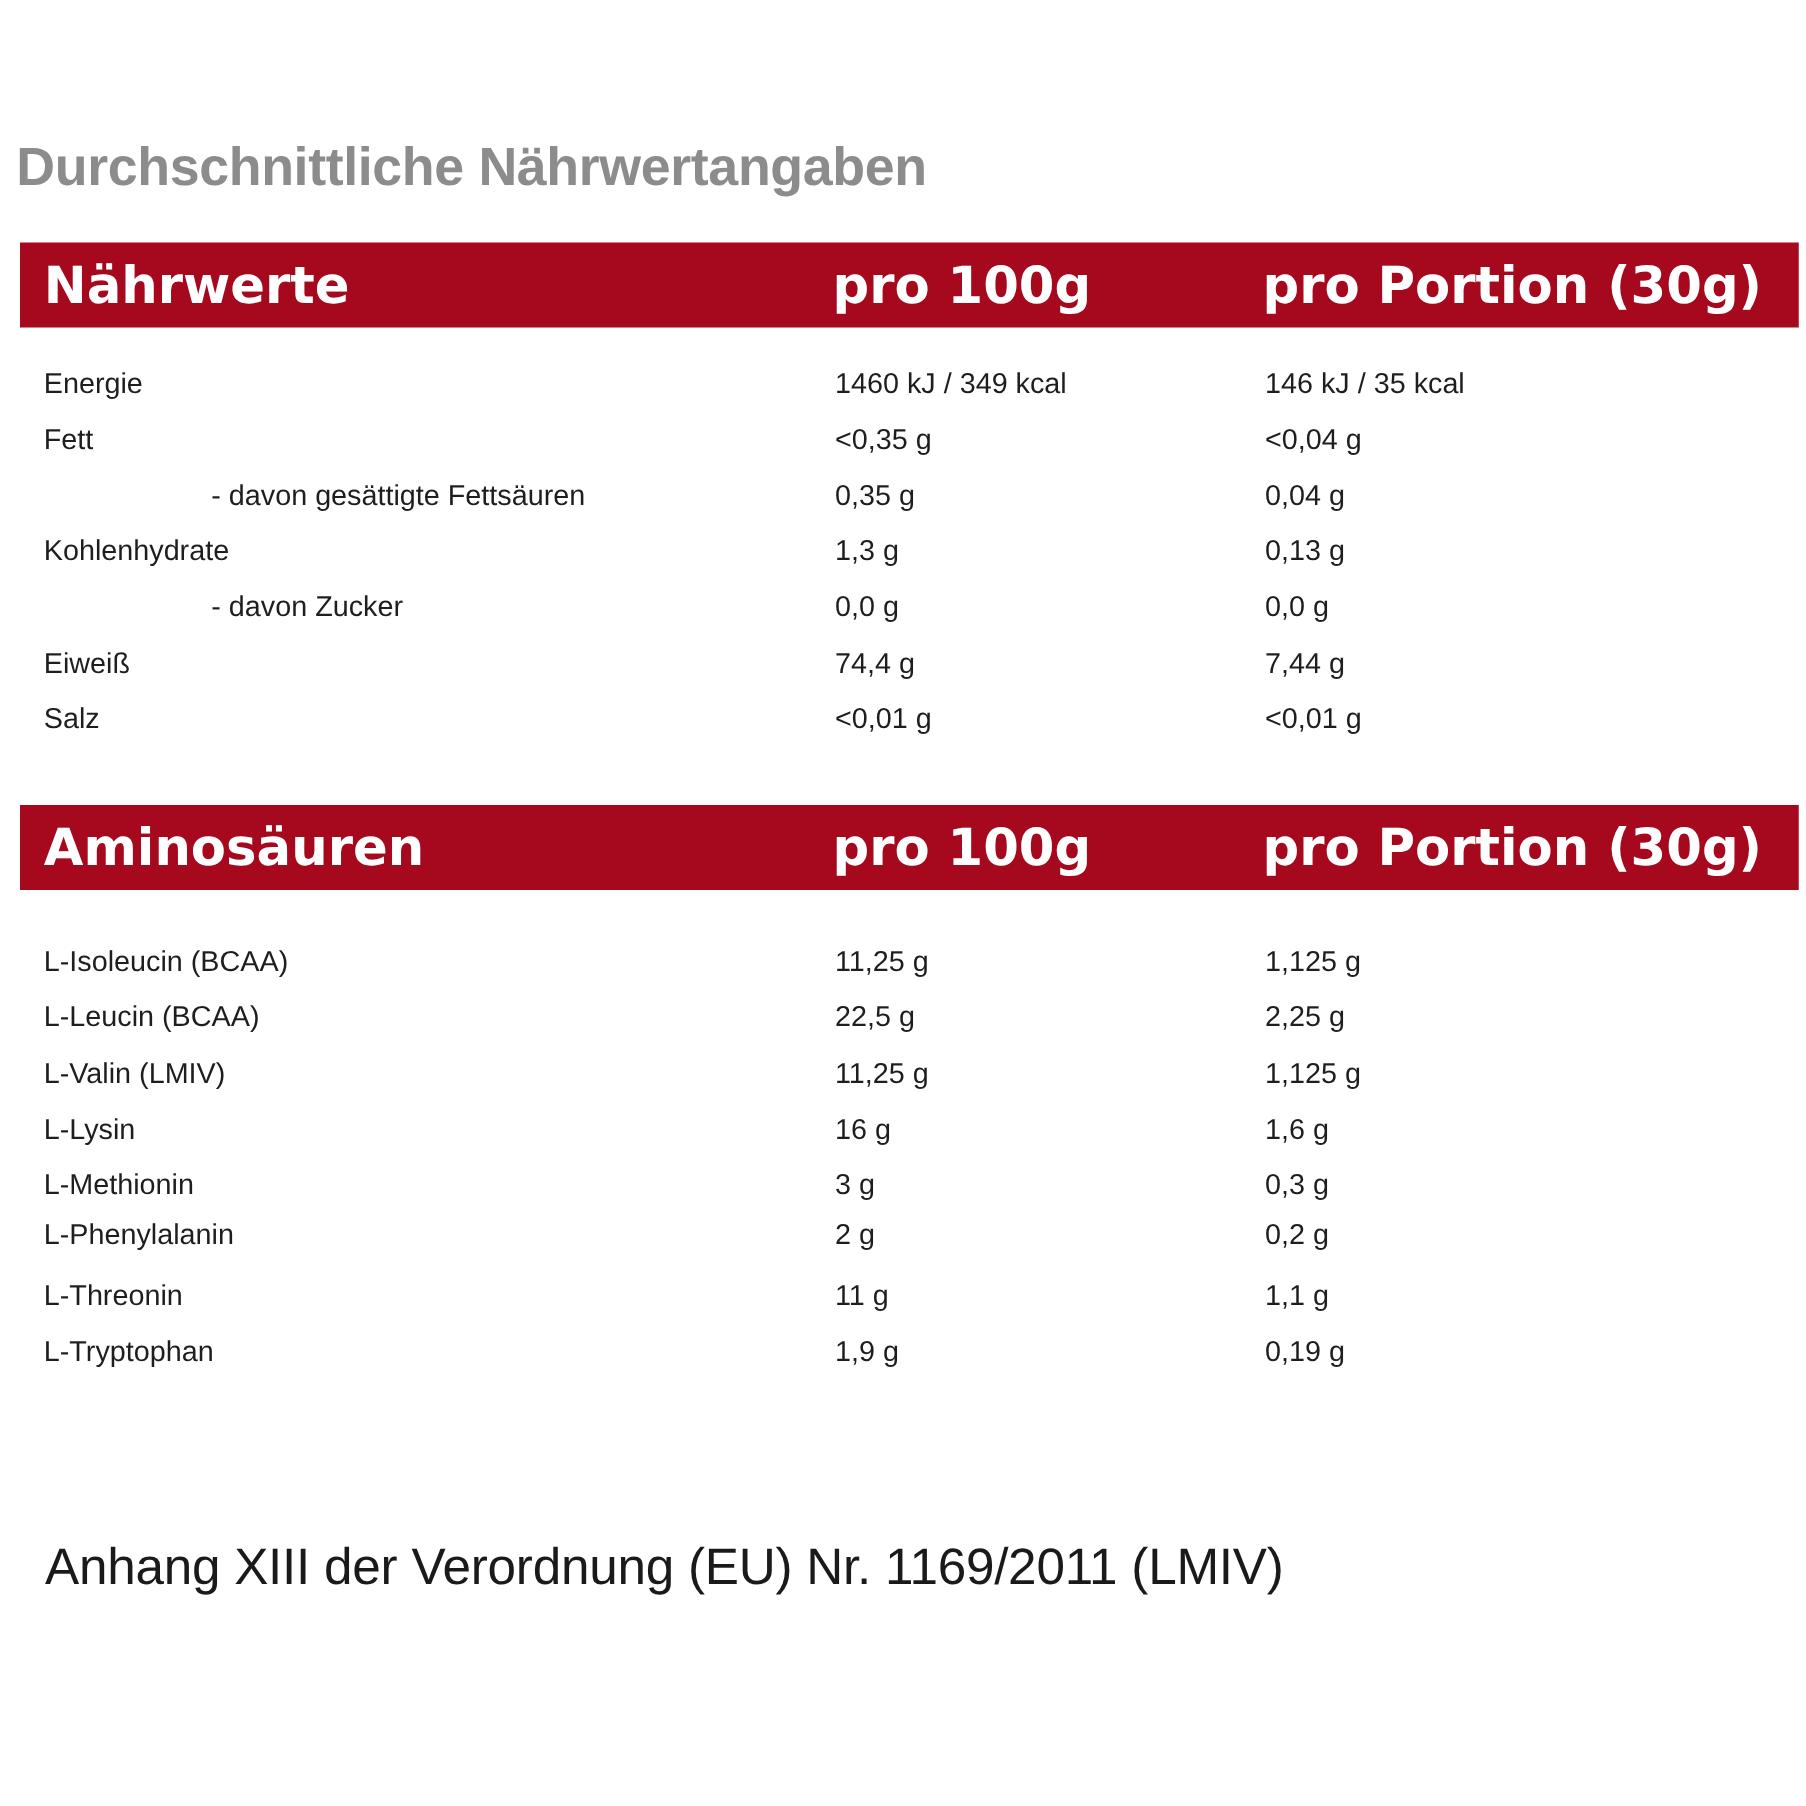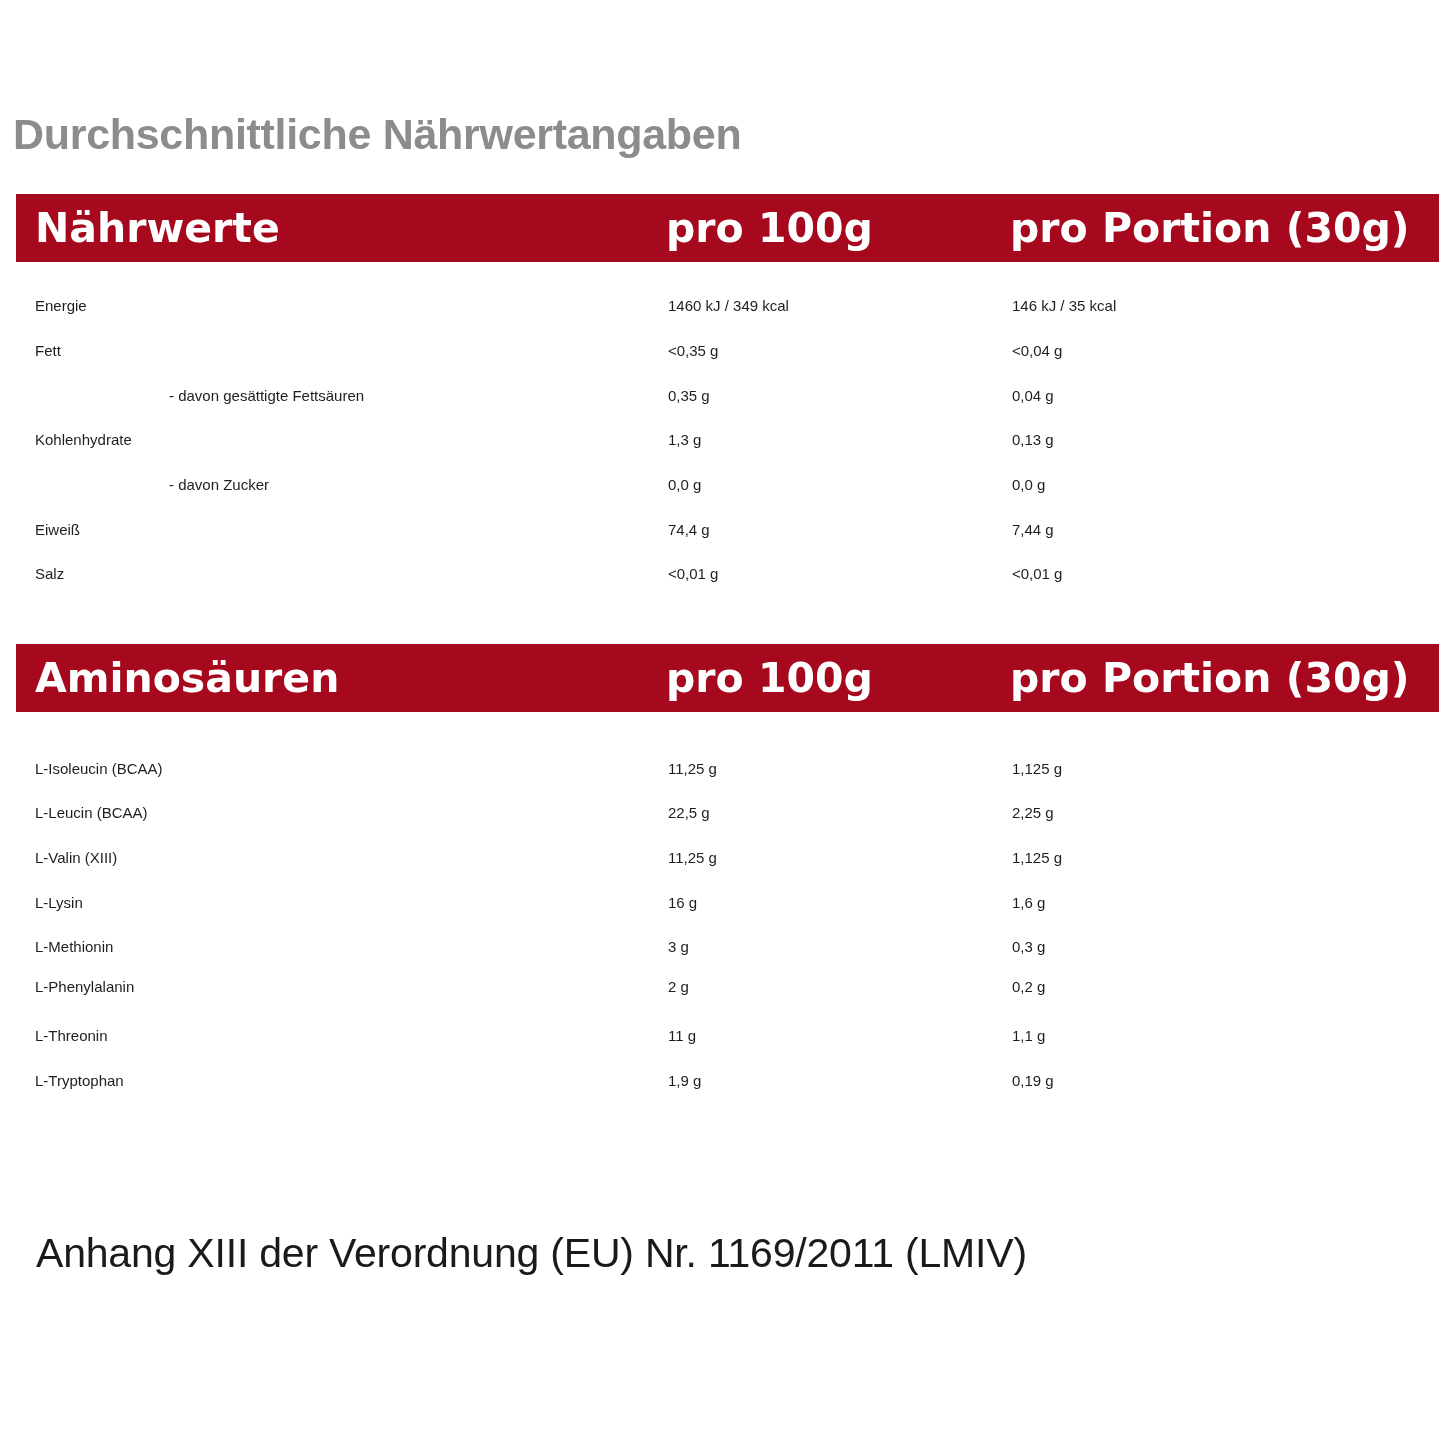--- a/index.html
+++ b/index.html
@@ -51,21 +51,21 @@
     .rows {
       position: absolute;
       left: 0;
       width: 1445px;
     }
     .row {
       position: absolute;
       left: 0;
       width: 1445px;
       height: 30px;
-      font-size: 15px;
+      font-size: 23px;
       line-height: 30px;
       color: #1e1e1e;
     }
     .row .cell {
       position: absolute;
       top: 0;
       white-space: nowrap;
     }
     .row .c1 { left: 35px; }
     .row .c1.sub { left: 169px; }
@@ -143,21 +143,21 @@
     <span class="cell c1">L-Isoleucin (BCAA)</span>
     <span class="cell c2">11,25 g</span>
     <span class="cell c3">1,125 g</span>
   </div>
   <div class="row" style="top:44px;">
     <span class="cell c1">L-Leucin (BCAA)</span>
     <span class="cell c2">22,5 g</span>
     <span class="cell c3">2,25 g</span>
   </div>
   <div class="row" style="top:89px;">
-    <span class="cell c1">L-Valin (XIII)</span>
+    <span class="cell c1">L-Valin (LMIV)</span>
     <span class="cell c2">11,25 g</span>
     <span class="cell c3">1,125 g</span>
   </div>
   <div class="row" style="top:134px;">
     <span class="cell c1">L-Lysin</span>
     <span class="cell c2">16 g</span>
     <span class="cell c3">1,6 g</span>
   </div>
   <div class="row" style="top:178px;">
     <span class="cell c1">L-Methionin</span>

